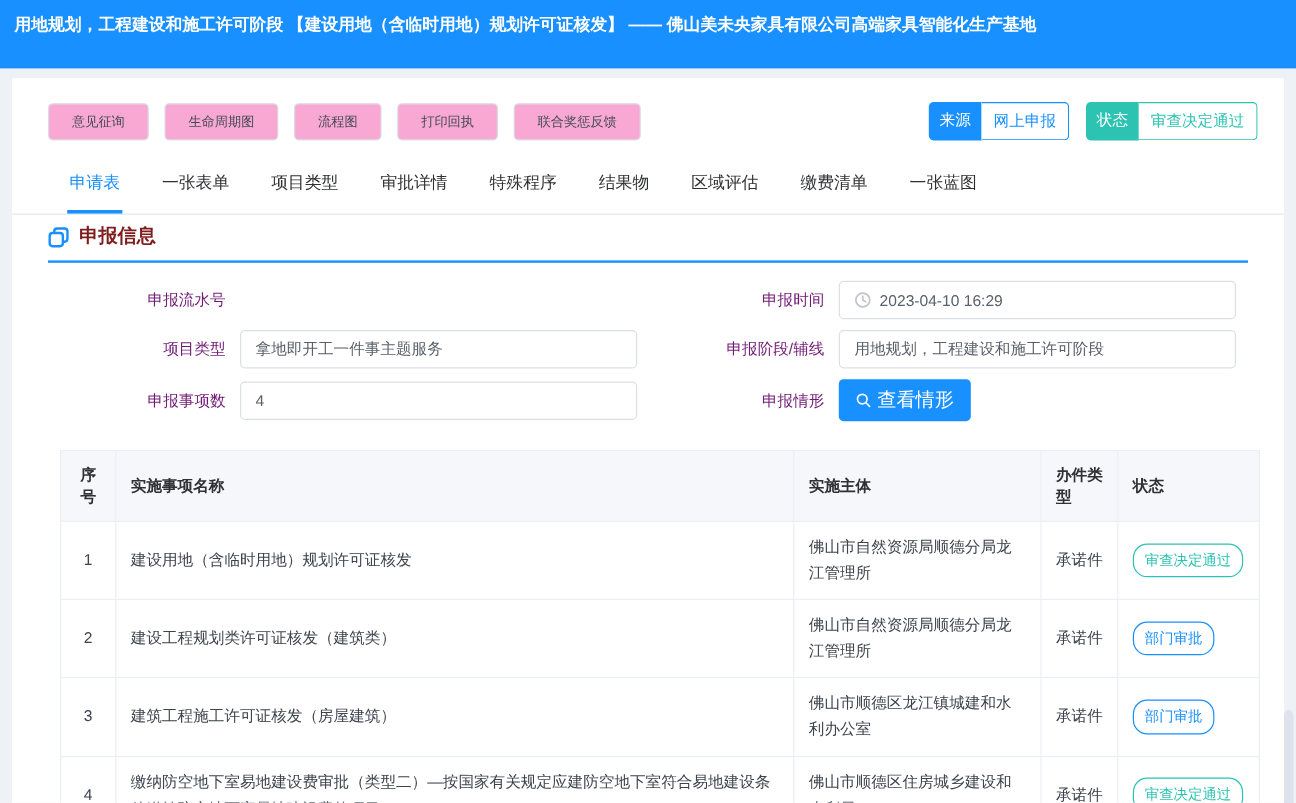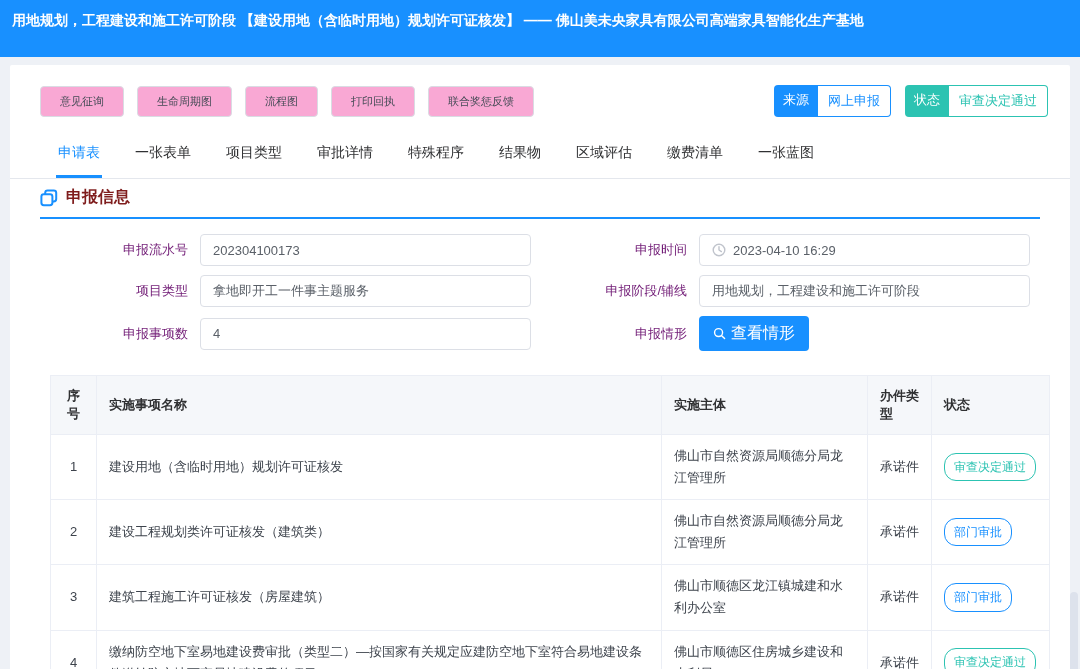--- a/index.html
+++ b/index.html
@@ -134,21 +134,20 @@
     <svg width="18" height="18" viewBox="0 0 18 18">
       <rect x="5.2" y="1.4" width="11" height="11" rx="2.4" fill="none" stroke="#1890ff" stroke-width="2"></rect>
       <rect x="1.4" y="5.2" width="11" height="11" rx="2.4" fill="#fff" stroke="#1890ff" stroke-width="2"></rect>
     </svg>
     <span>申报信息</span>
   </div>
 
   <div class="form-grid">
     <div class="field">
       <span class="field-label">申报流水号</span>
-      <input class="field-input" readonly="" value="202304100173" style="">
     </div>
     <div class="field">
       <span class="field-label">申报时间</span>
       <span class="input-like">
         <svg width="14" height="14" viewBox="0 0 14 14">
           <circle cx="7" cy="7" r="5.8" fill="none" stroke="#c0c4cc" stroke-width="1.4"></circle>
           <path d="M7 3.8 V7 L9.4 8.6" fill="none" stroke="#c0c4cc" stroke-width="1.4" stroke-linecap="round"></path>
         </svg>
         <span>2023-04-10 16:29</span>
       </span>

